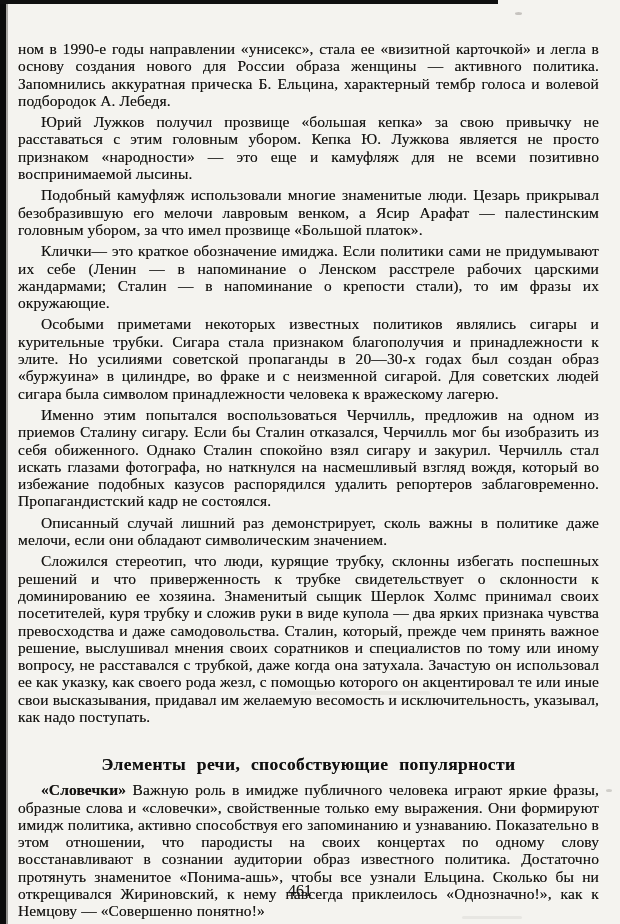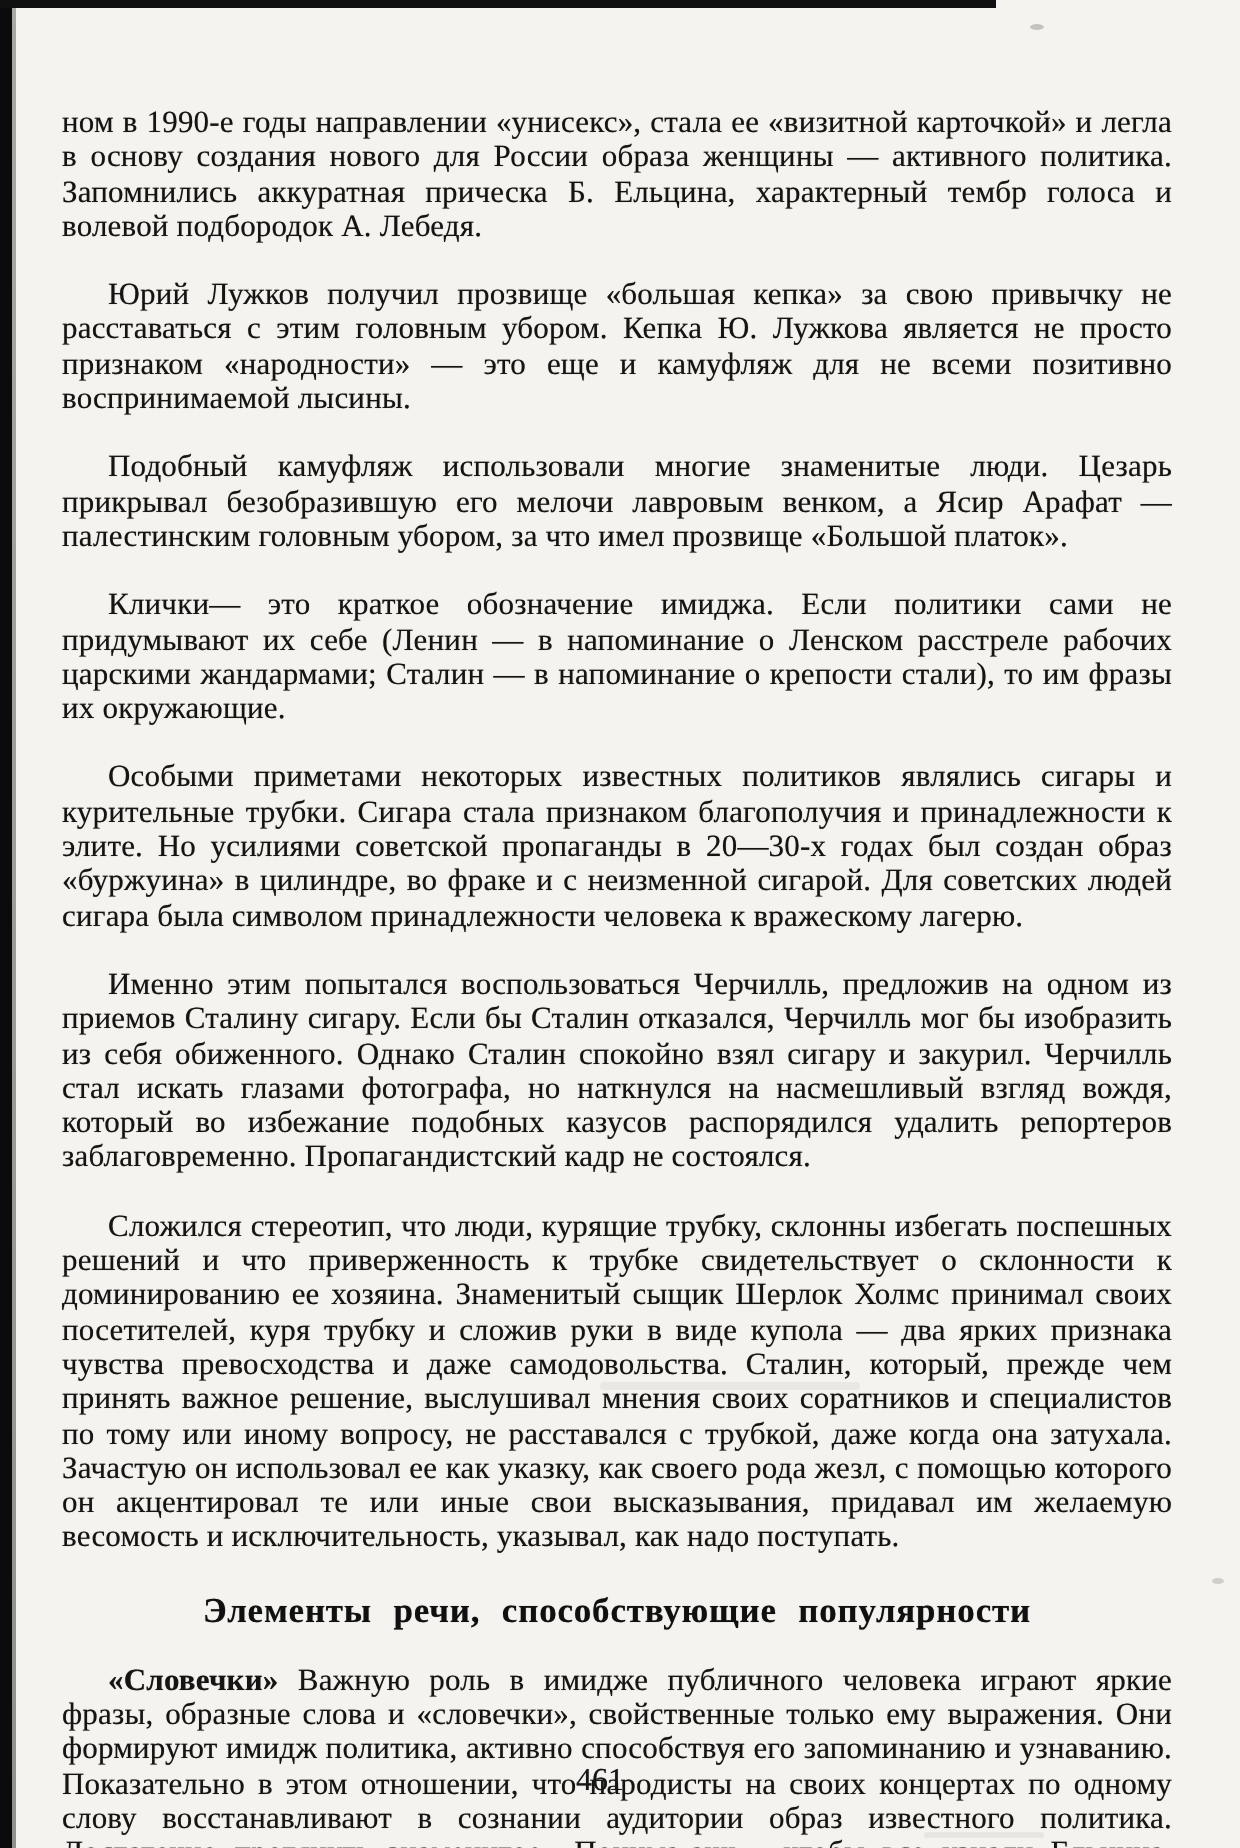--- a/index.html
+++ b/index.html
@@ -28,26 +28,26 @@
   .speck.s2{left:300px;top:691px;width:130px;height:4px;opacity:.10;border-radius:2px;}
   .speck.s3{left:606px;top:789px;width:6px;height:3px;opacity:.35;}
   .speck.s4{left:462px;top:916px;width:60px;height:3px;opacity:.12;border-radius:2px;}
   .text-block{
     position:absolute;top:36px;left:14px;right:17px;
     font-size:15.5px;line-height:17.3px;
     text-align:justify;
     letter-spacing:0.1px;
     text-shadow:0 0 .4px rgba(10,10,10,.55);
   }
-  .para{margin:17px;text-indent:23px;}
+  .para{margin:4px;text-indent:23px;}
   .para.no-indent{text-indent:0;}
   .para.italic{}
   .lead{font-weight:bold;}
   .heading{
-    margin:15px 0 7px 0;
+    margin:29px 0 7px 0;
     font-size:17.5px;line-height:20px;
     font-weight:bold;
     text-align:center;
     text-indent:0;
     letter-spacing:0.4px;
     word-spacing:6px;
     color:#101010;
   }
   .page-number{
     position:absolute;bottom:24px;left:0;width:100%;
@@ -70,20 +70,21 @@
   <div class="speck s3"></div>
   <div class="speck s4"></div>
 
   <main class="text-block">
     <p class="para no-indent">ном в 1990-е годы направлении «унисекс», стала ее «визитной карточкой» и легла в основу создания нового для России образа женщины — активного политика. Запомнились аккуратная прическа Б. Ельцина, характерный тембр голоса и волевой подбородок А. Лебедя.</p>
     <p class="para italic">Юрий Лужков получил прозвище «большая кепка» за свою привычку не расставаться с этим головным убором. Кепка Ю. Лужкова является не просто признаком «народности» — это еще и камуфляж для не всеми позитивно воспринимаемой лысины.</p>
     <p class="para">Подобный камуфляж использовали многие знаменитые люди. Цезарь прикрывал безобразившую его мелочи лавровым венком, а Ясир Арафат — палестинским головным убором, за что имел прозвище «Большой платок».</p>
     <p class="para">Клички— это краткое обозначение имиджа. Если политики сами не придумывают их себе (Ленин — в напоминание о Ленском расстреле рабочих царскими жандармами; Сталин — в напоминание о крепости стали), то им фразы их окружающие.</p>
     <p class="para">Особыми приметами некоторых известных политиков являлись сигары и курительные трубки. Сигара стала признаком благополучия и принадлежности к элите. Но усилиями советской пропаганды в 20—30-х годах был создан образ «буржуина» в цилиндре, во фраке и с неизменной сигарой. Для советских людей сигара была символом принадлежности человека к вражескому лагерю.</p>
     <p class="para">Именно этим попытался воспользоваться Черчилль, предложив на одном из приемов Сталину сигару. Если бы Сталин отказался, Черчилль мог бы изобразить из себя обиженного. Однако Сталин спокойно взял сигару и закурил. Черчилль стал искать глазами фотографа, но наткнулся на насмешливый взгляд вождя, который во избежание подобных казусов распорядился удалить репортеров заблаговременно. Пропагандистский кадр не состоялся.</p>
+    <p class="para">Описанный случай лишний раз демонстрирует, сколь важны в политике даже мелочи, если они обладают символическим значением.</p>
     <p class="para">Сложился стереотип, что люди, курящие трубку, склонны избегать поспешных решений и что приверженность к трубке свидетельствует о склонности к доминированию ее хозяина. Знаменитый сыщик Шерлок Холмс принимал своих посетителей, куря трубку и сложив руки в виде купола — два ярких признака чувства превосходства и даже самодовольства. Сталин, который, прежде чем принять важное решение, выслушивал мнения своих соратников и специалистов по тому или иному вопросу, не расставался с трубкой, даже когда она затухала. Зачастую он использовал ее как указку, как своего рода жезл, с помощью которого он акцентировал те или иные свои высказывания, придавал им желаемую весомость и исключительность, указывал, как надо поступать.</p>
 
     <h2 class="heading">Элементы речи, способствующие популярности</h2>
 
     <p class="para"><b class="lead">«Словечки»</b><span> Важную роль в имидже публичного человека играют яркие фразы, образные слова и «словечки», свойственные только ему выражения. Они формируют имидж политика, активно способствуя его запоминанию и узнаванию. Показательно в этом отношении, что пародисты на своих концертах по одному слову восстанавливают в сознании аудитории образ известного политика. Достаточно протянуть знаменитое «Понима-ашь», чтобы все узнали Ельцина. Сколько бы ни открещивался Жириновский, к нему навсегда приклеилось «Однозначно!», как к Немцову — «Совершенно понятно!»</span></p>
   </main>
 
   <div class="page-number">461</div>
 
 </div>

